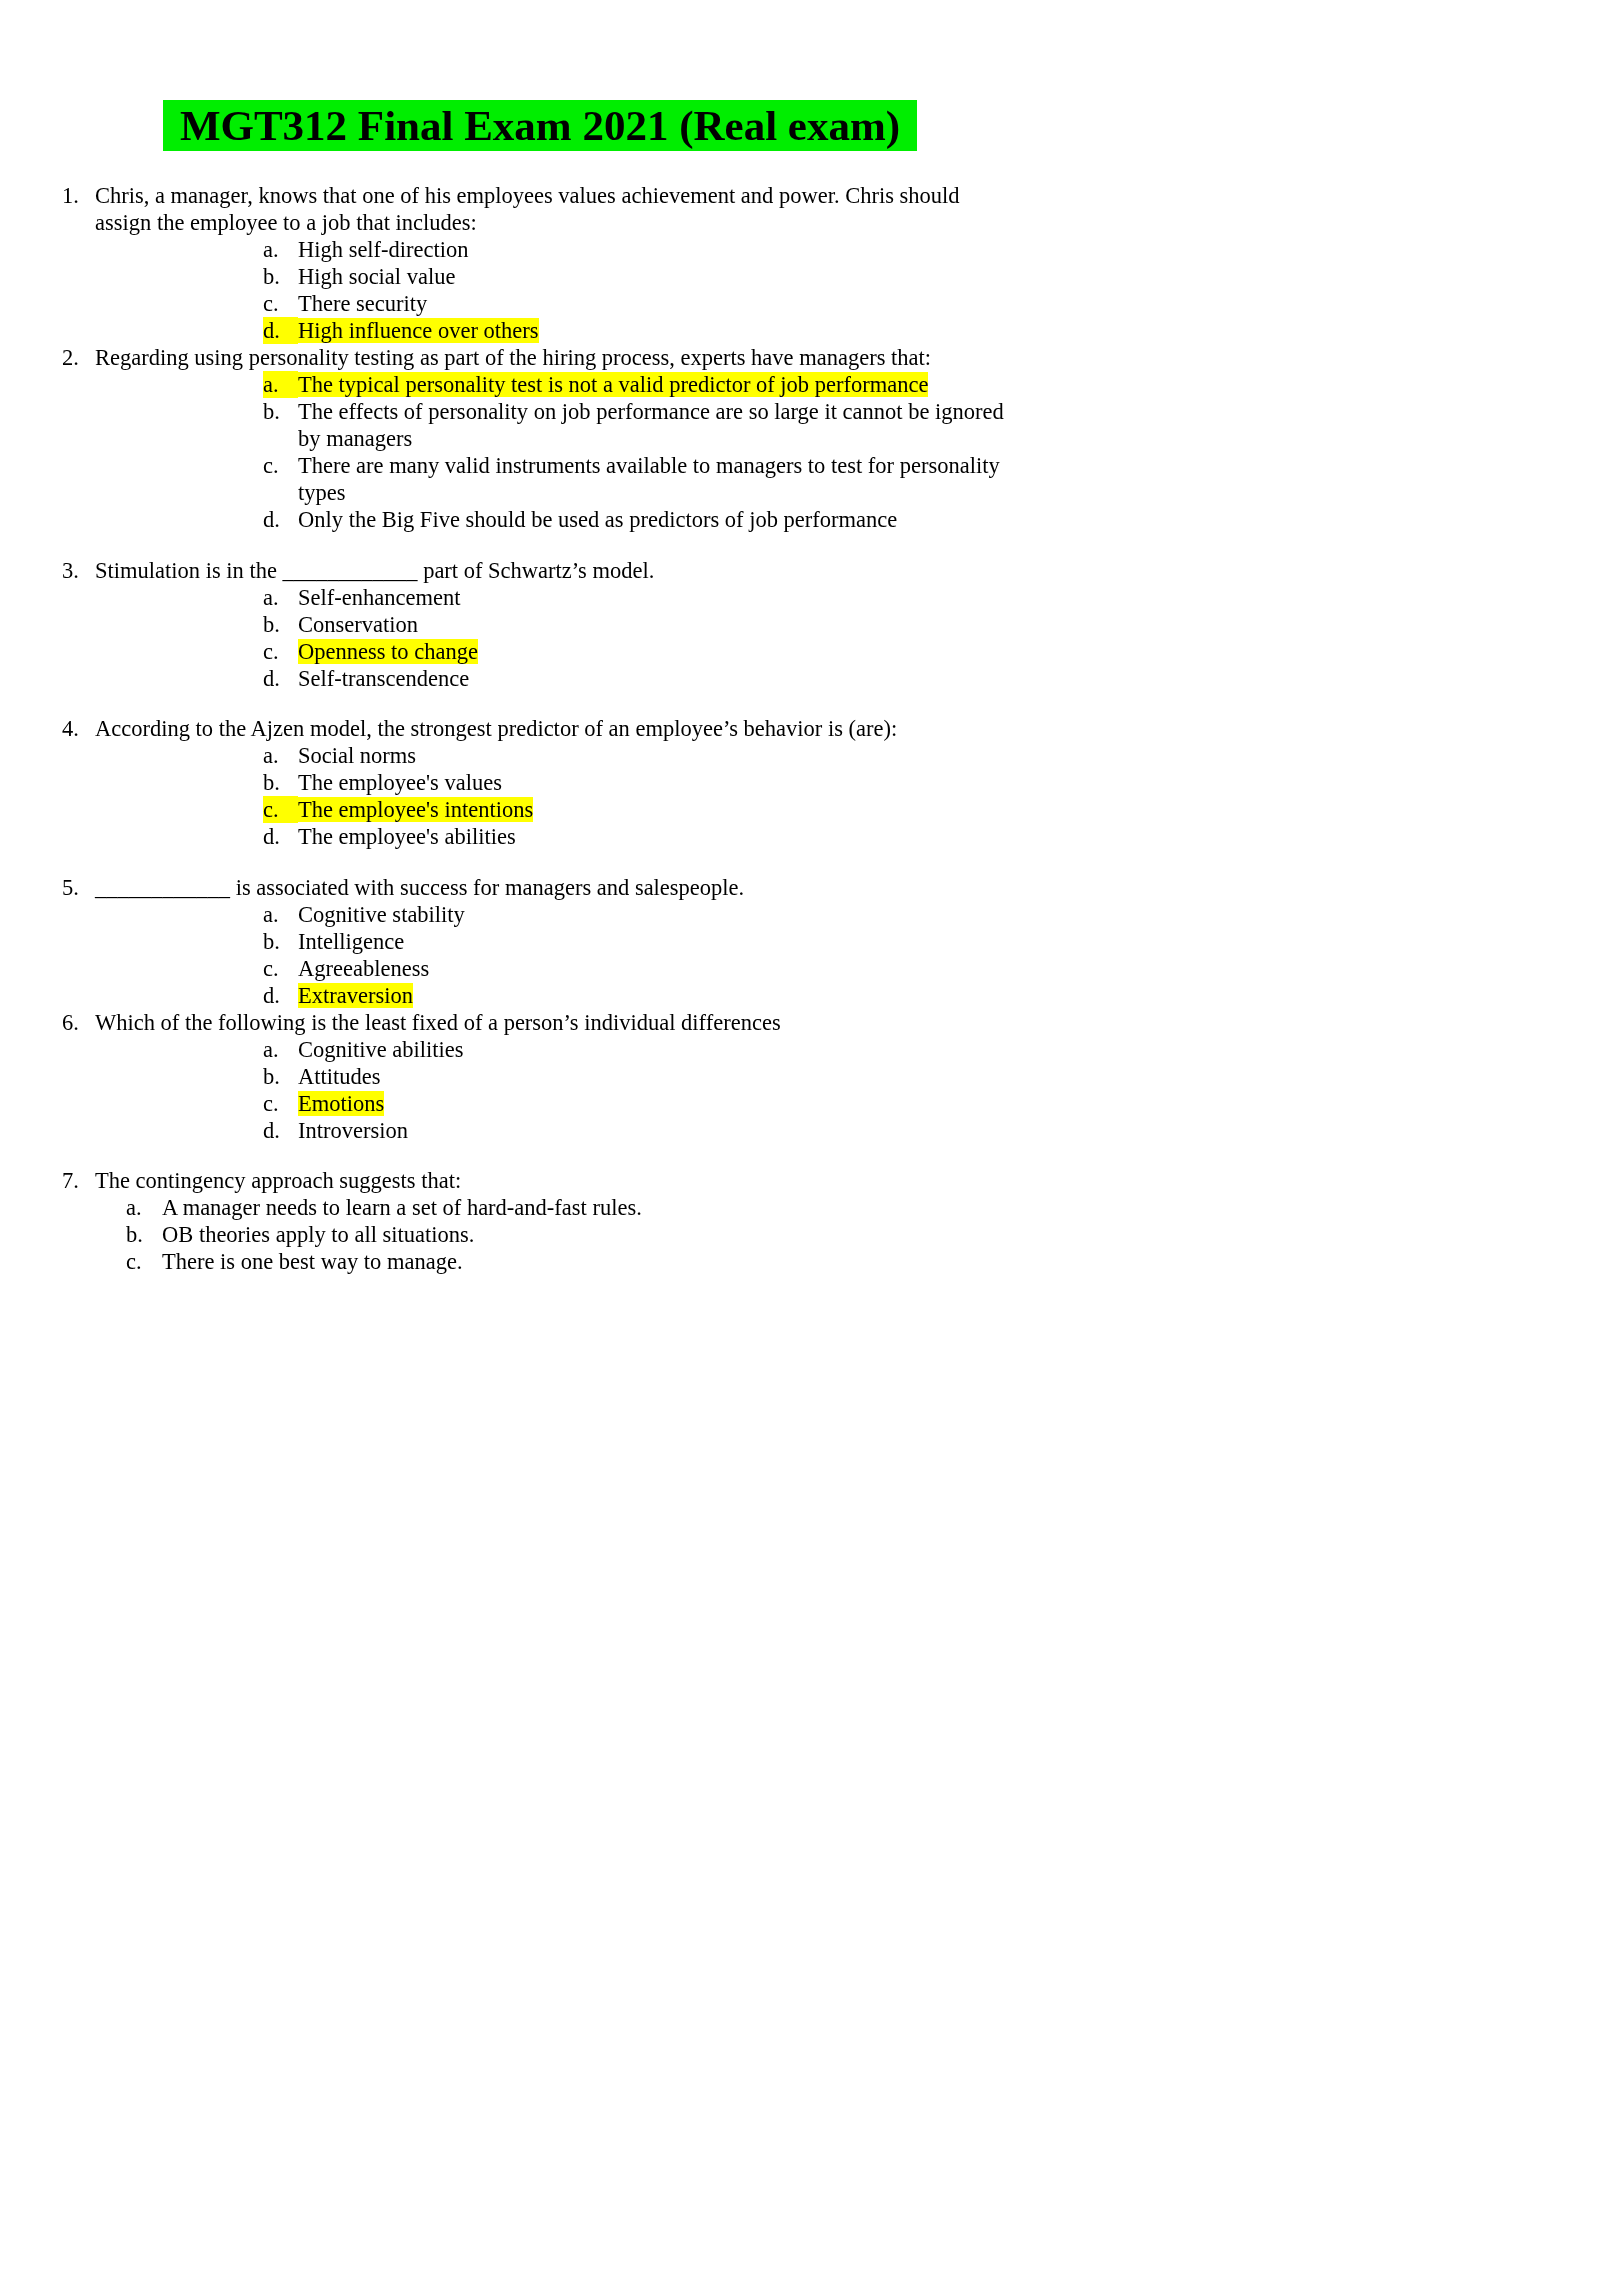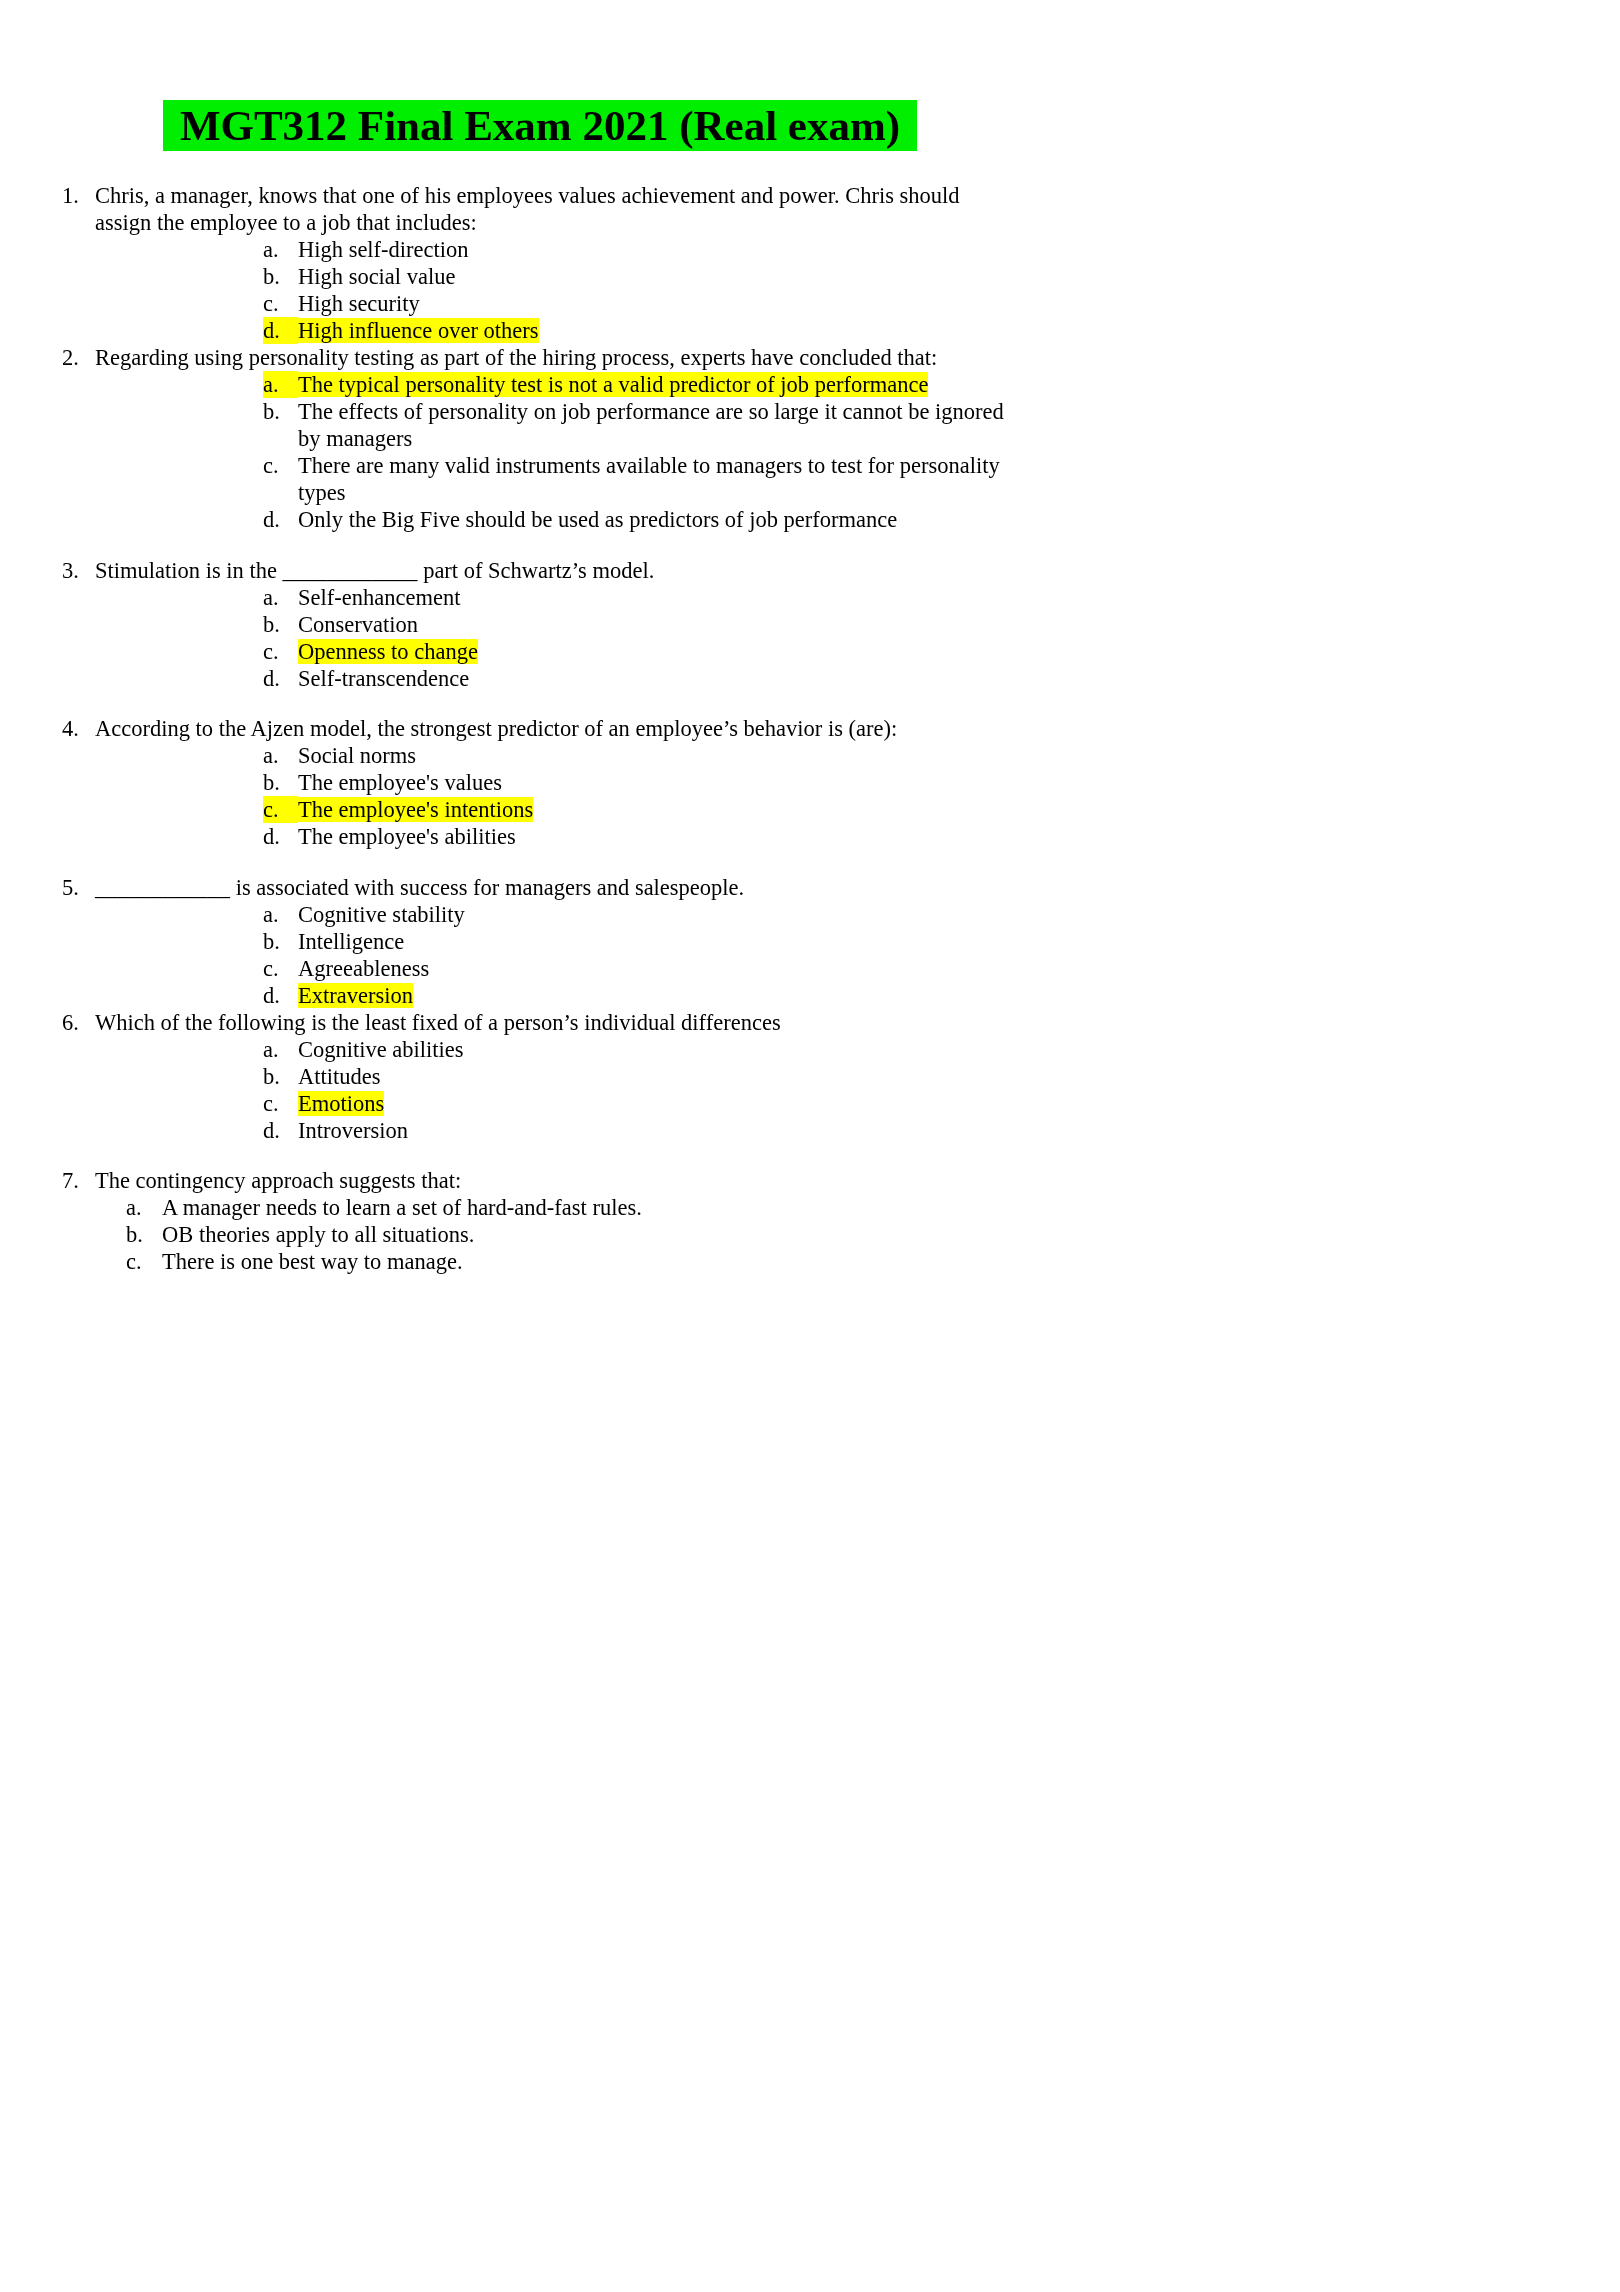--- a/index.html
+++ b/index.html
@@ -89,32 +89,32 @@
             <div class="option">
               <div class="opt-letter">a.</div>
               <div class="opt-text"><span>High self-direction</span></div>
             </div>
             <div class="option">
               <div class="opt-letter">b.</div>
               <div class="opt-text"><span>High social value</span></div>
             </div>
             <div class="option">
               <div class="opt-letter">c.</div>
-              <div class="opt-text"><span>High security</span></div>
+              <div class="opt-text"><span>There security</span></div>
             </div>
             <div class="option">
               <div class="opt-letter hl">d.</div>
               <div class="opt-text"><span class="hl">High influence over others</span></div>
             </div>
           </div>
         </div>
         <div class="question">
           <div class="q-head">
             <div class="q-num">2.</div>
-            <div class="q-text">Regarding using personality testing as part of the hiring process, experts have concluded that:</div>
+            <div class="q-text">Regarding using personality testing as part of the hiring process, experts have managers that:</div>
           </div>
           <div class="options wide">
             <div class="option">
               <div class="opt-letter hl">a.</div>
               <div class="opt-text"><span class="hl">The typical personality test is not a valid predictor of job performance</span></div>
             </div>
             <div class="option">
               <div class="opt-letter">b.</div>
               <div class="opt-text"><span>The effects of personality on job performance are so large it cannot be ignored by managers</span></div>
             </div>

